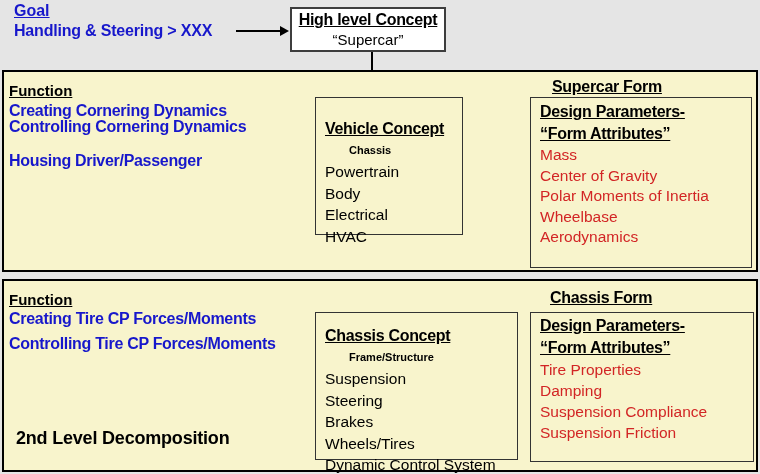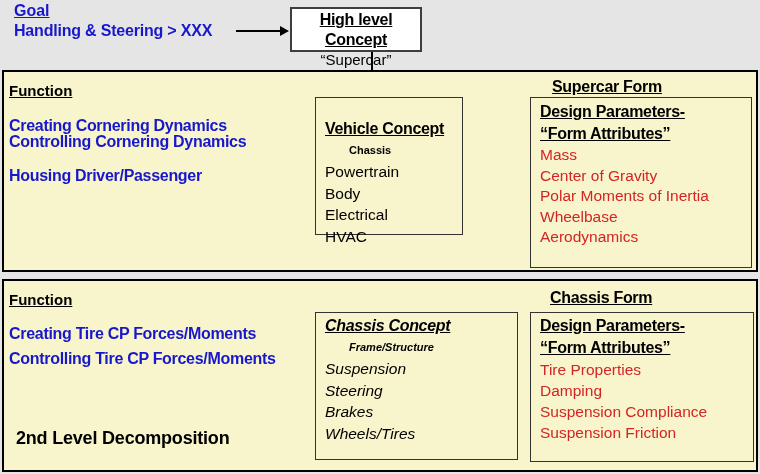--- a/index.html
+++ b/index.html
@@ -30,21 +30,21 @@
   }
   .arrow-head {
     position:absolute; left:280px; top:26px;
     width:0; height:0;
     border-left:9px solid #000;
     border-top:5px solid transparent;
     border-bottom:5px solid transparent;
   }
   .concept-box {
     position:absolute; left:290px; top:7px;
-    width:132px; height:45px;
+    width:156px; height:45px;
     border:2px solid #3d3d3d; background:#ffffff;
     text-align:center; padding-top:1px;
   }
   .concept-title {
     font-size:16px; font-weight:bold; color:#000;
     text-decoration:underline; letter-spacing:-0.3px;
     line-height:20px;
   }
   .concept-value { font-size:15px; color:#000; line-height:19px; }
   .connector {
@@ -61,38 +61,38 @@
   #panel2 { top:279px; height:193px; }
 
   .function-label {
     position:absolute; left:5px; top:10px;
     font-size:15px; font-weight:bold; color:#000;
     text-decoration:underline;
   }
   .fn {
     position:absolute; left:5px;
     font-size:16px; font-weight:bold; color:#1717cb;
-    letter-spacing:-0.3px; white-space:nowrap;margin-top:15px;
+    letter-spacing:-0.3px; white-space:nowrap;
   }
   .level {
     position:absolute; left:12px;
     font-size:18px; font-weight:bold; color:#000;
     letter-spacing:-0.2px;
   }
   #panel1 .level { top:146px; }
   #panel2 .level { top:147px; }
   .level sup { font-size:11px; }
 
   .inner-box {
     position:absolute;
     border:1.5px solid #333;
     background:#f8f4cc;
   }
   .vc-box { left:311px; top:25px; width:148px; height:138px; padding:20px 9px; }
-  .cc-box { left:311px; top:31px; width:203px; height:148px; padding:2px 9px;font-style:italic; }
+  .cc-box { left:311px; top:31px; width:203px; height:148px; padding:12px 9px; }
   .dp-box1 { left:526px; top:25px; width:222px; height:171px; padding:3px 9px; }
   .dp-box2 { left:526px; top:31px; width:224px; height:150px; padding:2px 9px; }
 
   .box-title {
     font-size:16px; font-weight:bold; color:#000;
     text-decoration:underline; letter-spacing:-0.3px; line-height:22px;
     white-space:nowrap;
   }
   .box-bold  { font-size:11px; font-weight:bold; color:#000; line-height:21px; white-space:nowrap;margin-left:24px; }
   .box-item  { font-size:15.5px; color:#000; line-height:21.5px; white-space:nowrap; }
@@ -165,20 +165,21 @@
 
     <div class="level">2nd Level Decomposition</div>
 
     <div class="inner-box cc-box">
       <div class="box-title">Chassis Concept</div>
       <div class="box-bold">Frame/Structure</div>
       <div class="box-item">Suspension</div>
       <div class="box-item">Steering</div>
       <div class="box-item">Brakes</div>
       <div class="box-item">Wheels/Tires</div>
+      <div class="box-item">Dynamic Control System</div>
     </div>
 
     <div class="form-title">Chassis Form</div>
     <div class="inner-box dp-box2">
       <div class="dp-header">Design Parameters-</div>
       <div class="dp-header">“Form Attributes”</div>
       <div class="red-item">Tire Properties</div>
       <div class="red-item">Damping</div>
       <div class="red-item">Suspension Compliance</div>
       <div class="red-item">Suspension Friction</div>

